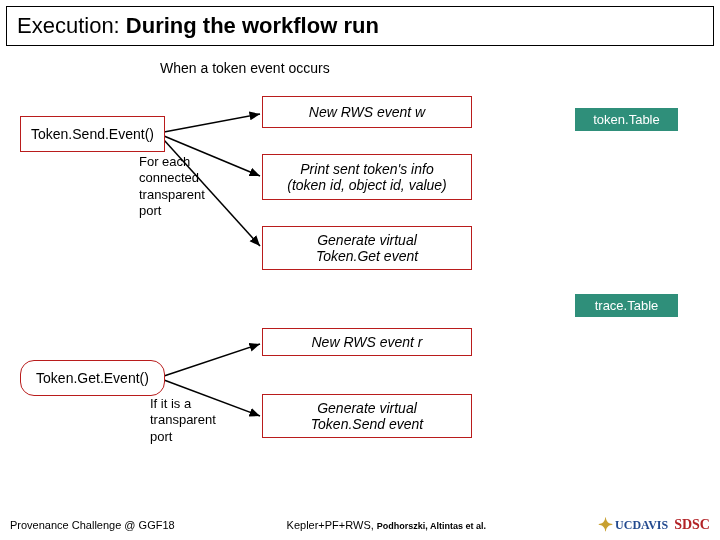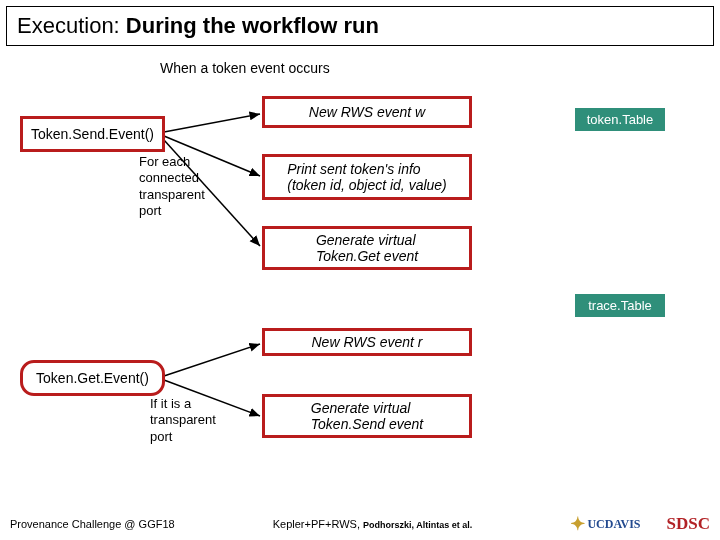--- a/index.html
+++ b/index.html
@@ -19,42 +19,43 @@
   }
   .title-bar .plain { font-weight: normal; }
   .title-bar .bold-ital { font-weight: bold; }
   .subtitle {
     font-size: 14px;
     margin: 14px 0 0 160px;
   }
   .canvas { position: relative; width: 100%; height: 430px; }
   .box {
     position: absolute;
-    border: 3px solid #b91c1c;
+    border: 1px solid #b91c1c;
     background: #fff;
     font-size: 14px;
     display: flex;
     align-items: center;
     justify-content: center;
+    text-align: center;
     padding: 4px 6px;
   }
   .ital { font-style: italic; }
   .caption {
     position: absolute;
     font-size: 13px;
     line-height: 1.25;
   }
   .table-tag {
     position: absolute;
     background: #2f8f7a;
     color: #fff;
     font-size: 13px;
     padding: 4px 8px;
     text-align: center;
-    width: 90px;
+    width: 103px;
   }
   svg.arrows {
     position: absolute;
     left: 0; top: 0;
     width: 720px; height: 430px;
     pointer-events: none;
   }
   .footer {
     position: absolute;
     bottom: 6px;
@@ -72,24 +73,23 @@
   .ucd {
     font-family: Georgia, serif;
     font-size: 12px;
     color: #234a8f;
     font-weight: bold;
     display: flex; align-items: center; gap: 2px;
   }
   .ucd-glyph { color: #c8a030; font-size: 18px; line-height: 1; }
   .sdsc {
     font-family: Georgia, serif;
-    font-size: 17px;
+    font-size: 14px;
     font-weight: bold;
     color: #b22226;
-    margin-left: 20px;
   }
 </style>
 </head>
 <body>
 
 <div class="title-bar">
   <span class="plain">Execution: </span><span class="bold-ital">During the workflow run</span>
 </div>
 
 <div class="subtitle">When a token event occurs</div>

